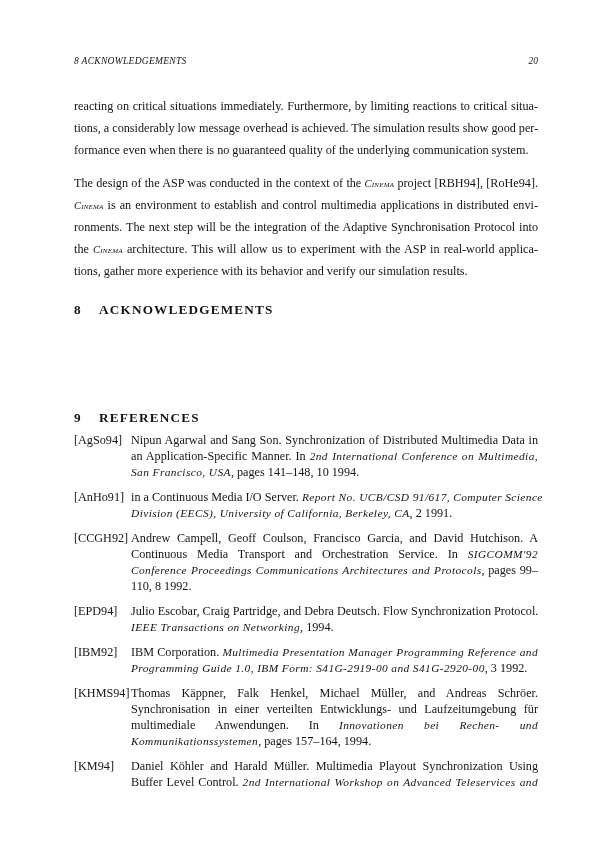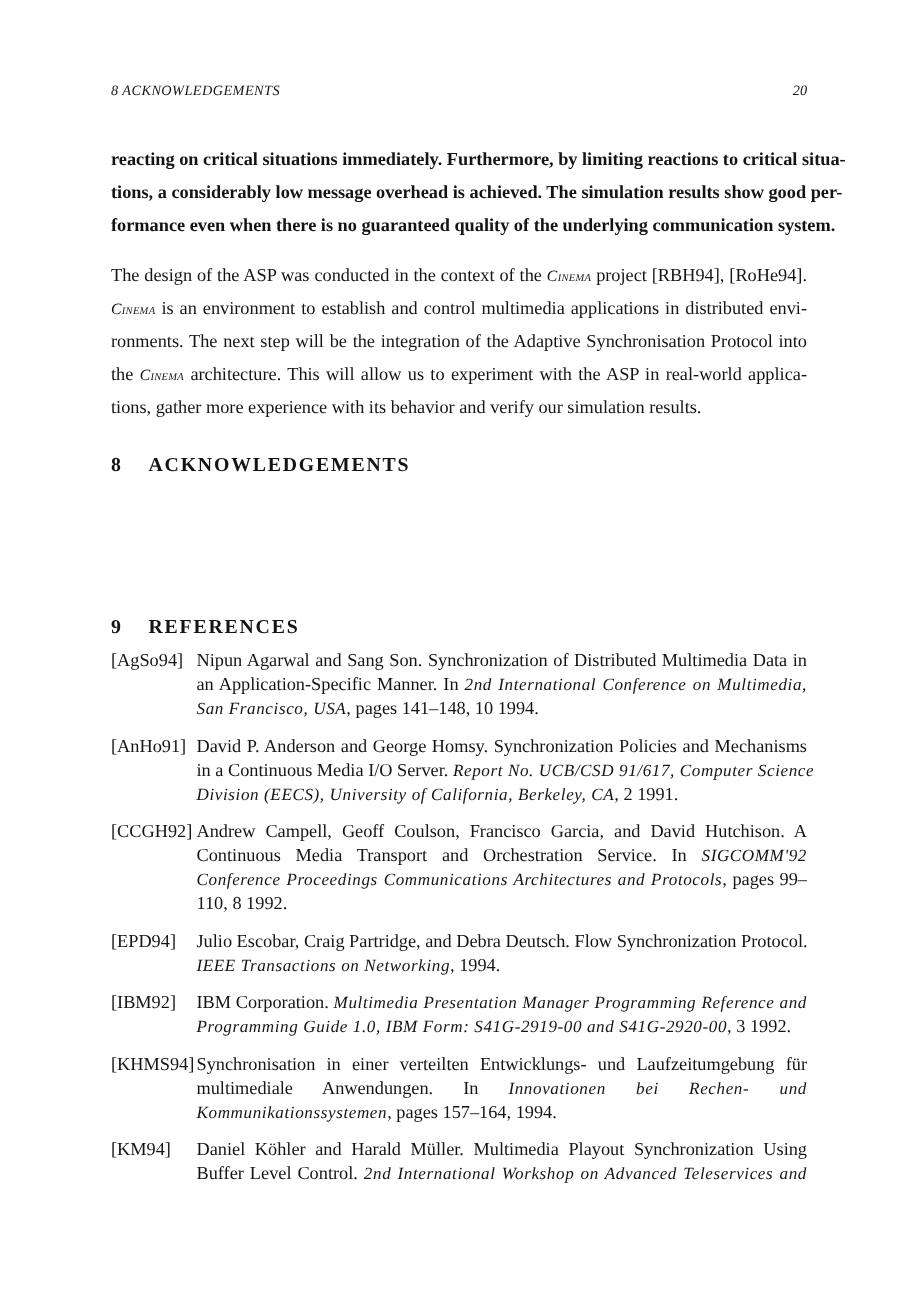--- a/index.html
+++ b/index.html
@@ -28,21 +28,21 @@
 </head>
 <body>
 
 <div class="page">
 
   <div class="running-head">
     <span class="sec">8   ACKNOWLEDGEMENTS</span>
     <span class="pg">20</span>
   </div>
 
-  <p class="para" style="top:95px;font-weight:bold;">
+  <p class="para" style="top:95px;">
     <span class="line">reacting on critical situations immediately. Furthermore, by limiting reactions to critical situa-</span>
     <span class="line">tions, a considerably low message overhead is achieved. The simulation results show good per-</span>
     <span class="line last">formance even when there is no guaranteed quality of the underlying communication system.</span>
   </p>
 
   <p class="para" style="top:172px;">
     <span class="line"><span>The design of the ASP was conducted in the context of the </span><span class="sc">Cinema</span><span> project [RBH94], [RoHe94].</span></span>
     <span class="line"><span class="sc">Cinema</span><span> is an environment to establish and control multimedia applications in distributed envi-</span></span>
     <span class="line">ronments. The next step will be the integration of the Adaptive Synchronisation Protocol into</span>
     <span class="line"><span>the </span><span class="sc">Cinema</span><span> architecture. This will allow us to experiment with the ASP in real-world applica-</span></span>
@@ -65,21 +65,20 @@
       <div class="body">
         <span class="line">Nipun Agarwal and Sang Son. Synchronization of Distributed Multimedia Data in</span>
         <span class="line"><span>an Application-Specific Manner. In </span><span class="it">2nd International Conference on Multimedia,</span></span>
         <span class="line last"><span class="it">San Francisco, USA</span><span>, pages 141–148, 10 1994.</span></span>
       </div>
     </div>
 
     <div class="ref">
       <span class="label">[AnHo91]</span>
       <div class="body">
-        <span class="line">David P. Anderson and George Homsy. Synchronization Policies and Mechanisms</span>
         <span class="line"><span>in a Continuous Media I/O Server. </span><span class="it">Report No. UCB/CSD 91/617, Computer Science</span></span>
         <span class="line last"><span class="it">Division (EECS), University of California, Berkeley, CA</span><span>, 2 1991.</span></span>
       </div>
     </div>
 
     <div class="ref">
       <span class="label">[CCGH92]</span>
       <div class="body">
         <span class="line">Andrew Campell, Geoff Coulson, Francisco Garcia, and David Hutchison. A</span>
         <span class="line"><span>Continuous Media Transport and Orchestration Service. In </span><span class="it">SIGCOMM'92</span></span>
@@ -100,20 +99,21 @@
       <span class="label">[IBM92]</span>
       <div class="body">
         <span class="line"><span>IBM Corporation. </span><span class="it">Multimedia Presentation Manager Programming Reference and</span></span>
         <span class="line last"><span class="it">Programming Guide 1.0, IBM Form: S41G-2919-00 and S41G-2920-00</span><span>, 3 1992.</span></span>
       </div>
     </div>
 
     <div class="ref">
       <span class="label">[KHMS94]</span>
       <div class="body">
+        <span class="line">Thomas Käppner, Falk Henkel, Michael Müller, and Andreas Schröer.</span>
         <span class="line">Synchronisation in einer verteilten Entwicklungs- und Laufzeitumgebung für</span>
         <span class="line"><span>multimediale Anwendungen. In </span><span class="it">Innovationen bei Rechen- und</span></span>
         <span class="line last"><span class="it">Kommunikationssystemen</span><span>, pages 157–164, 1994.</span></span>
       </div>
     </div>
 
     <div class="ref">
       <span class="label">[KM94]</span>
       <div class="body">
         <span class="line">Daniel Köhler and Harald Müller. Multimedia Playout Synchronization Using</span>

